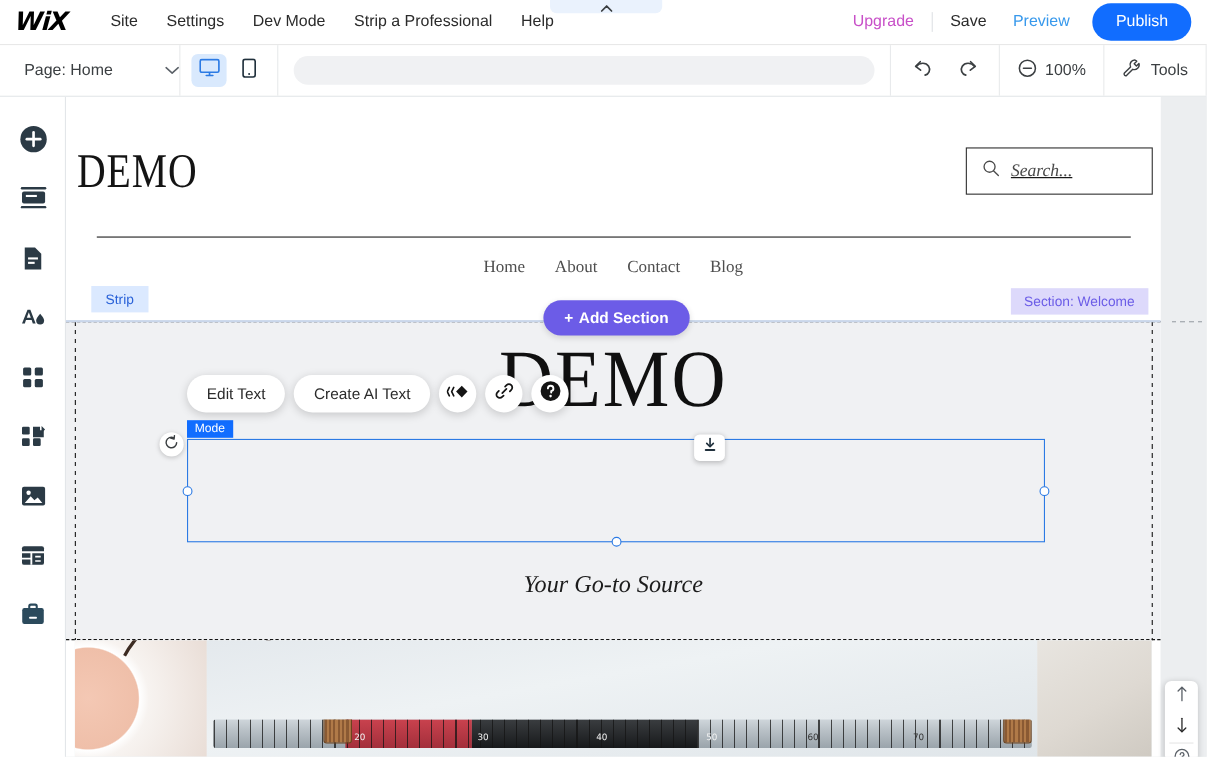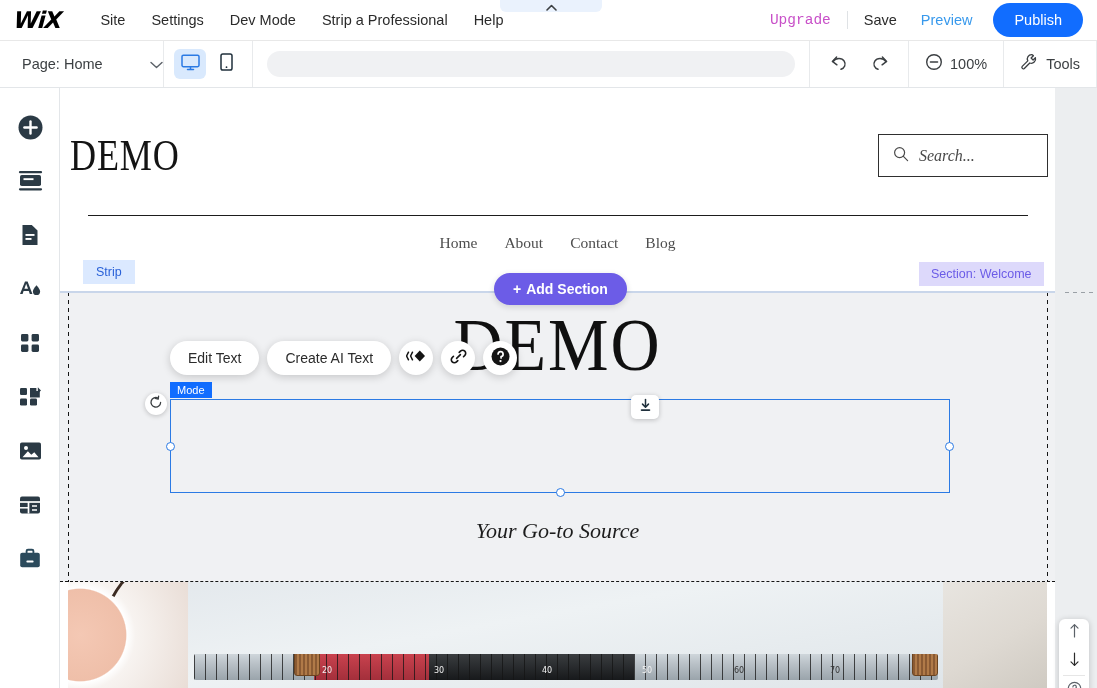--- a/index.html
+++ b/index.html
@@ -39,21 +39,21 @@
     white-space: nowrap;
   }
   .topbar-right {
     margin-left: auto;
     display: flex; align-items: center;
     gap: 0px;
     padding-right: 14px;
   }
   .upgrade-link {
     font-size: 14.5px; color: #c850c8;
-    padding: 6px 12px; cursor: pointer; white-space: nowrap; font-family: Liberation Mono, monospace;
+    padding: 6px 12px; cursor: pointer; white-space: nowrap;
   }
   .topdivider { width: 1px; height: 18px; background: #dfe2e5; margin: 0 4px; }
   .save-link { font-size: 14.5px; color: #2b2b2b; padding: 6px 12px; cursor: pointer; }
   .preview-link { font-size: 14.5px; color: #3899ec; padding: 6px 12px; cursor: pointer; }
   .publish-btn {
     background: #116dff; color: #ffffff;
     font-size: 14.5px; font-weight: 500;
     border: none; border-radius: 18px;
     padding: 9px 21px; margin-left: 9px;
     cursor: pointer;
@@ -156,20 +156,21 @@
     transform: scaleX(0.82);
     transform-origin: left center;
   }
   .site-search {
     position: absolute; right: 7px; top: 46px;
     width: 170px; height: 43px;
     border: 1px solid #2f2f2f;
     display: flex; align-items: center;
     padding-left: 14px; gap: 10px;
     cursor: text;
+    text-decoration: underline;
   }
   .site-search-text {
     font-family: "Liberation Serif", serif;
     font-style: italic;
     font-size: 16px;
     color: #4a4a4a;
   }
   .site-rule {
     position: absolute; left: 28px; top: 127px;
     width: 940px; height: 1px; background: #1d1d1d;

